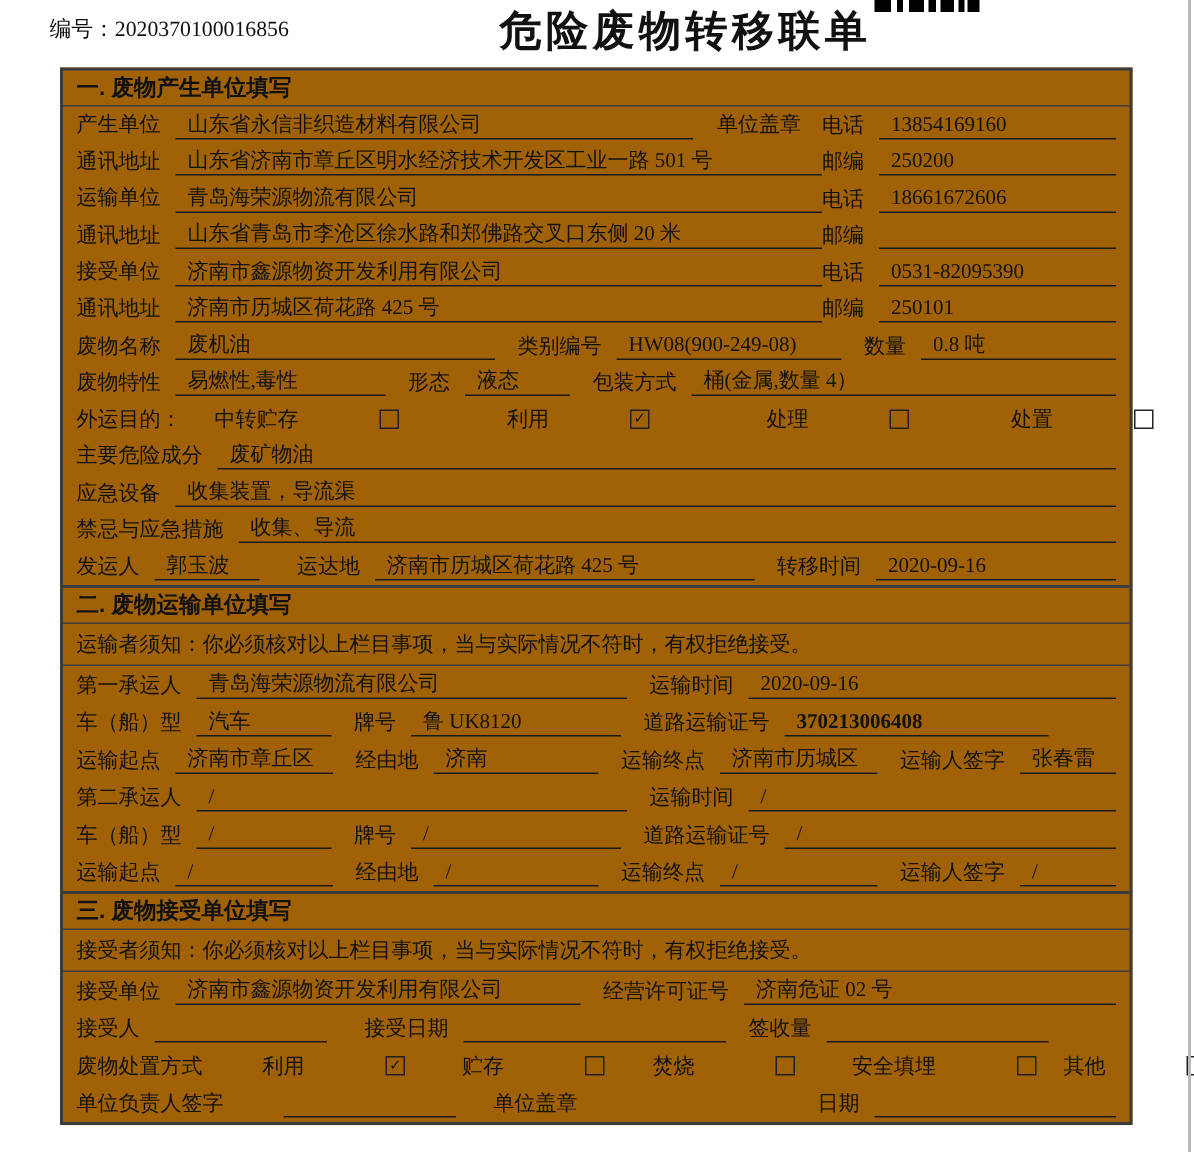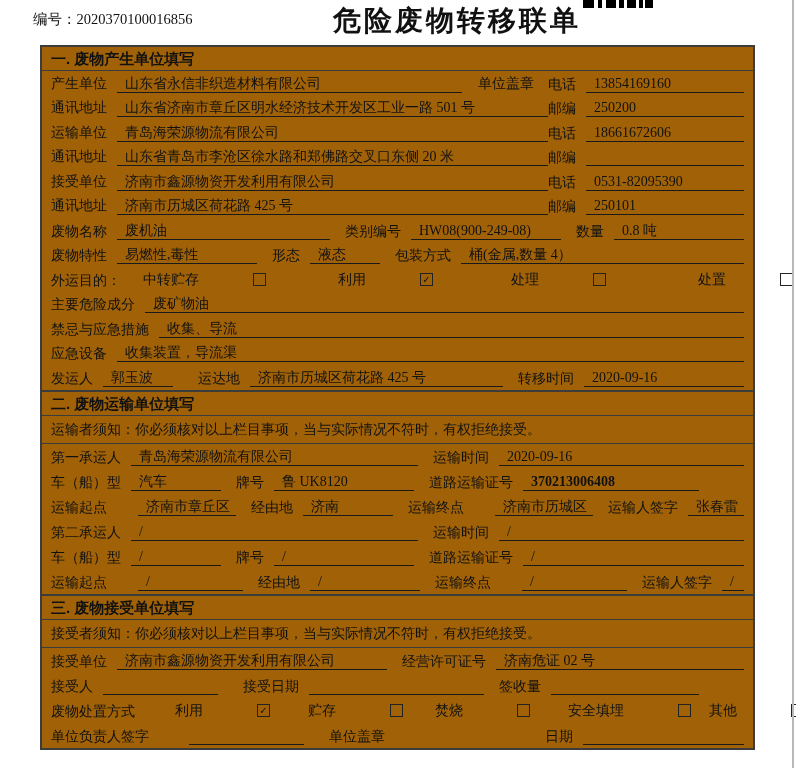--- a/index.html
+++ b/index.html
@@ -17,34 +17,34 @@
   .form-table{position:absolute;left:40px;top:45px;width:715px;border:2px solid #3c3c3c;background:#a16207;box-sizing:border-box;}
   .section{box-sizing:border-box;}
   .section + .section{border-top:2px solid #3c3c3c;}
   .sec-header{font-weight:bold;font-size:15px;padding:3px 9px 2px 9px;border-bottom:1.5px solid #3c3c3c;height:18px;line-height:18px;font-family:"Liberation Sans","DejaVu Sans",sans-serif;}
   .note-row{padding:5px 9px 4px 9px;border-bottom:1.5px solid #3c3c3c;font-size:14px;}
   .row{display:flex;align-items:flex-end;padding:0 9px 3px 9px;height:21.5px;box-sizing:content-box;}
   .row.s23{height:22px;}
   .lbl{white-space:nowrap;margin-right:10px;line-height:16px;}
   .val{border-bottom:1px solid #1a1a1a;white-space:nowrap;padding:0 6px 0 8px;line-height:16px;min-height:16px;box-sizing:border-box;}
   .fx{flex:1;}
-  .lg{display:flex;align-items:flex-start;flex:0 0 497px;}
+  .lg{display:flex;align-items:center;flex:0 0 497px;}
   .rg{display:flex;align-items:flex-end;flex:1;}
   .seal{margin:0 14px 0 16px;}
   .cbi{display:flex;align-items:center;white-space:nowrap;gap:47px;}
   .box{display:inline-flex;align-items:center;justify-content:center;width:11px;height:11px;border:1.2px solid #222;margin-left:7px;font-size:10px;line-height:1;font-family:"DejaVu Sans",sans-serif;}
   
-  .w70{width:70px;}  .w90{width:90px;}  .w105{width:105px;margin-left:21px;} .w110{width:110px;}
+  .w70{width:70px;}  .w90{width:90px;}  .w105{width:105px;} .w110{width:110px;}
   .w115{width:115px;}.w130{width:130px;}.w140{width:140px;} .w150{width:150px;}
   .w160{width:160px;}.w175{width:175px;} .w245{width:245px;}
   .w270{width:270px;}
   .ml12{margin-left:12px;} .ml15{margin-left:15px;} .ml25{margin-left:25px;}
   .ml30{margin-left:30px;} .ml32{margin-left:32px;} .ml38{margin-left:38px;}
   .ml40{margin-left:18px;} .ml72{margin-left:72px;}
-  .ml78{margin-left:78px;} .ml100{margin-left:92px;} .ml150{margin-left:150px;}
+  .ml78{margin-left:78px;} .ml100{margin-left:68px;} .ml150{margin-left:150px;}
   .mr45{margin-right:45px;font-weight:bold;}
   .print-time{position:absolute;left:33px;top:749px;font-size:14.5px;white-space:nowrap;}
 </style>
 </head>
 <body>
 
 <div class="sheet">
 
   <div class="serial"><span>编号：</span><span>2020370100016856</span></div>
   <div class="doc-title">危险废物转移联单</div>
@@ -167,27 +167,27 @@
           <span class="box"></span>
         </span>
       </div>
 
       <div class="row">
         <span class="lbl">主要危险成分</span>
         <span class="val fx">废矿物油</span>
       </div>
 
       <div class="row">
+        <span class="lbl">应急设备</span>
+        <span class="val fx">收集装置，导流渠</span>
+      </div>
+
+      <div class="row">
         <span class="lbl">禁忌与应急措施</span>
         <span class="val fx">收集、导流</span>
-      </div>
-
-      <div class="row">
-        <span class="lbl">应急设备</span>
-        <span class="val fx">收集装置，导流渠</span>
       </div>
 
       <div class="row">
         <span class="lbl">发运人</span>
         <span class="val w70">郭玉波</span>
         <span class="lbl ml25">运达地</span>
         <span class="val fx">济南市历城区荷花路 425 号</span>
         <span class="lbl ml15">转移时间</span>
         <span class="val w160">2020-09-16</span>
       </div>

